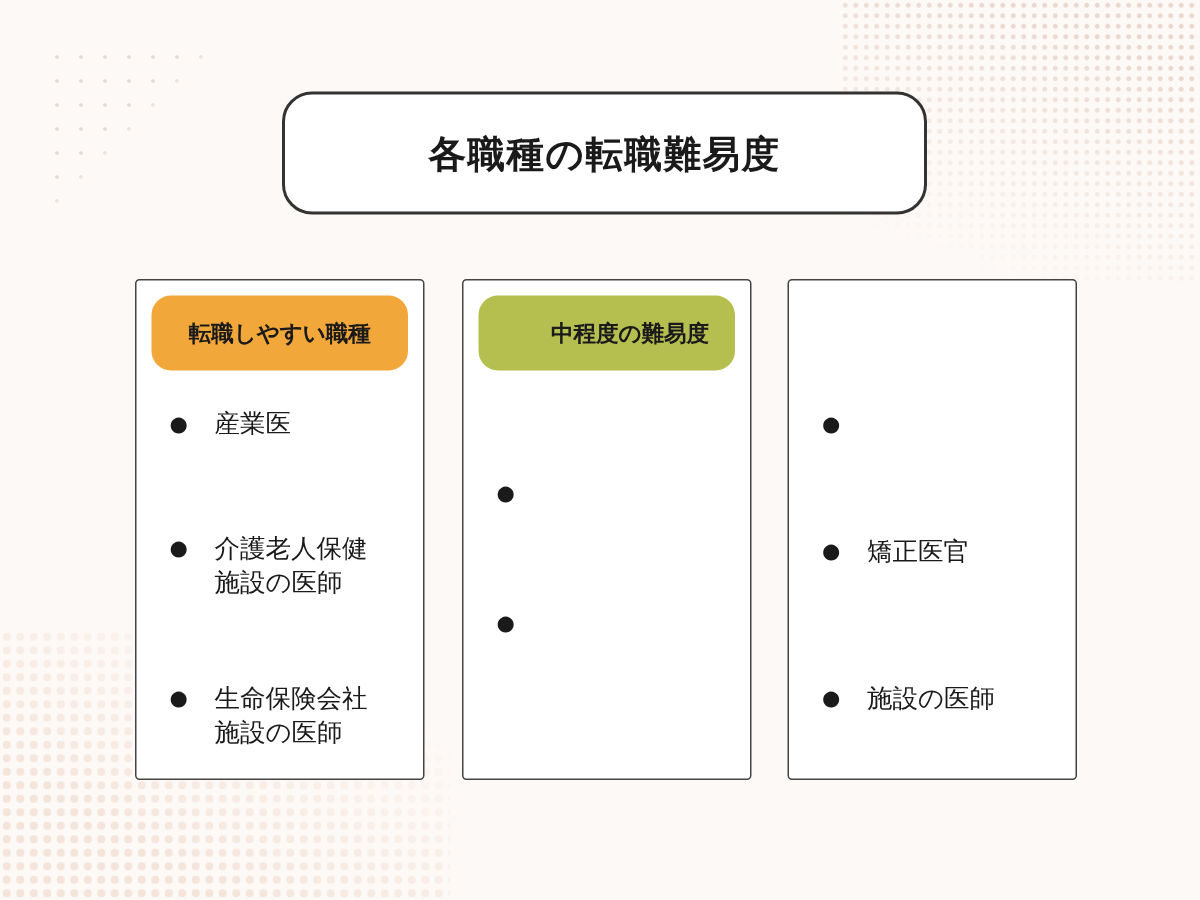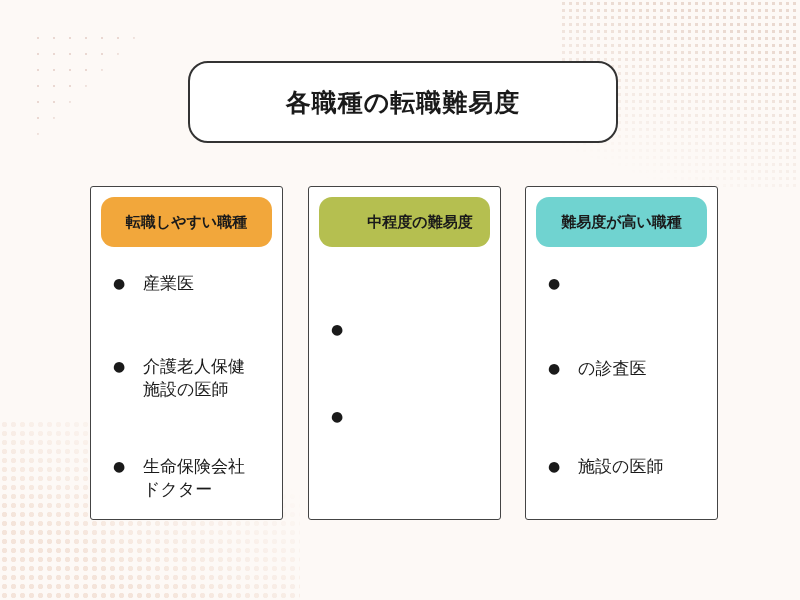--- a/index.html
+++ b/index.html
@@ -74,40 +74,39 @@
     <span class="item-text">産業医</span>
   </div>
   <div class="item" style="top:168px;">
     <span class="bullet">●</span>
     <span class="item-text">介護老人保健
 施設の医師</span>
   </div>
   <div class="item" style="top:268px;">
     <span class="bullet">●</span>
     <span class="item-text">生命保険会社
-ドクター</span>
+施設の医師</span>
   </div>
 </div>
 
 <div class="card" style="left:308px;">
   <div class="card-header" style="background:#b5bf50;padding-left:31px;">中程度の難易度</div>
   <div class="item" style="top:131px;">
     <span class="bullet">●</span>
   </div>
   <div class="item" style="top:218px;">
     <span class="bullet">●</span>
   </div>
 </div>
 
 <div class="card" style="left:525px;">
-  <div class="card-header" style="background:#70d3d0;">難易度が高い職種</div>
   <div class="item" style="top:85px;">
     <span class="bullet">●</span>
   </div>
   <div class="item" style="top:170px;">
     <span class="bullet">●</span>
-    <span class="item-text">の診査医</span>
+    <span class="item-text">矯正医官</span>
   </div>
   <div class="item" style="top:268px;">
     <span class="bullet">●</span>
     <span class="item-text">施設の医師</span>
   </div>
 </div>
 
 </body></html>

